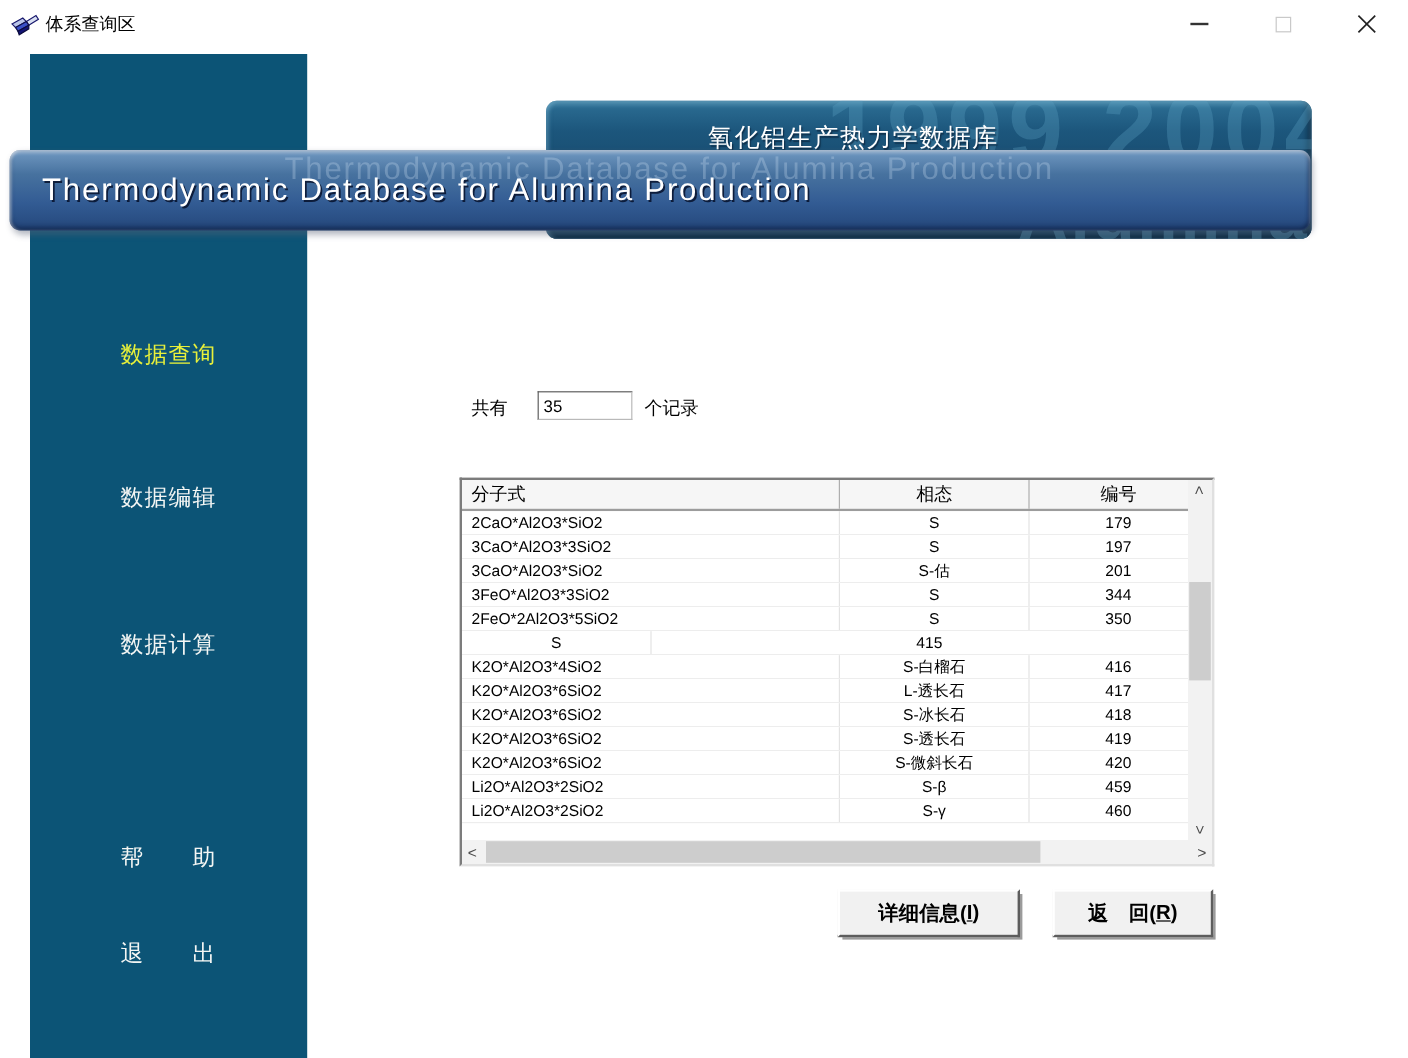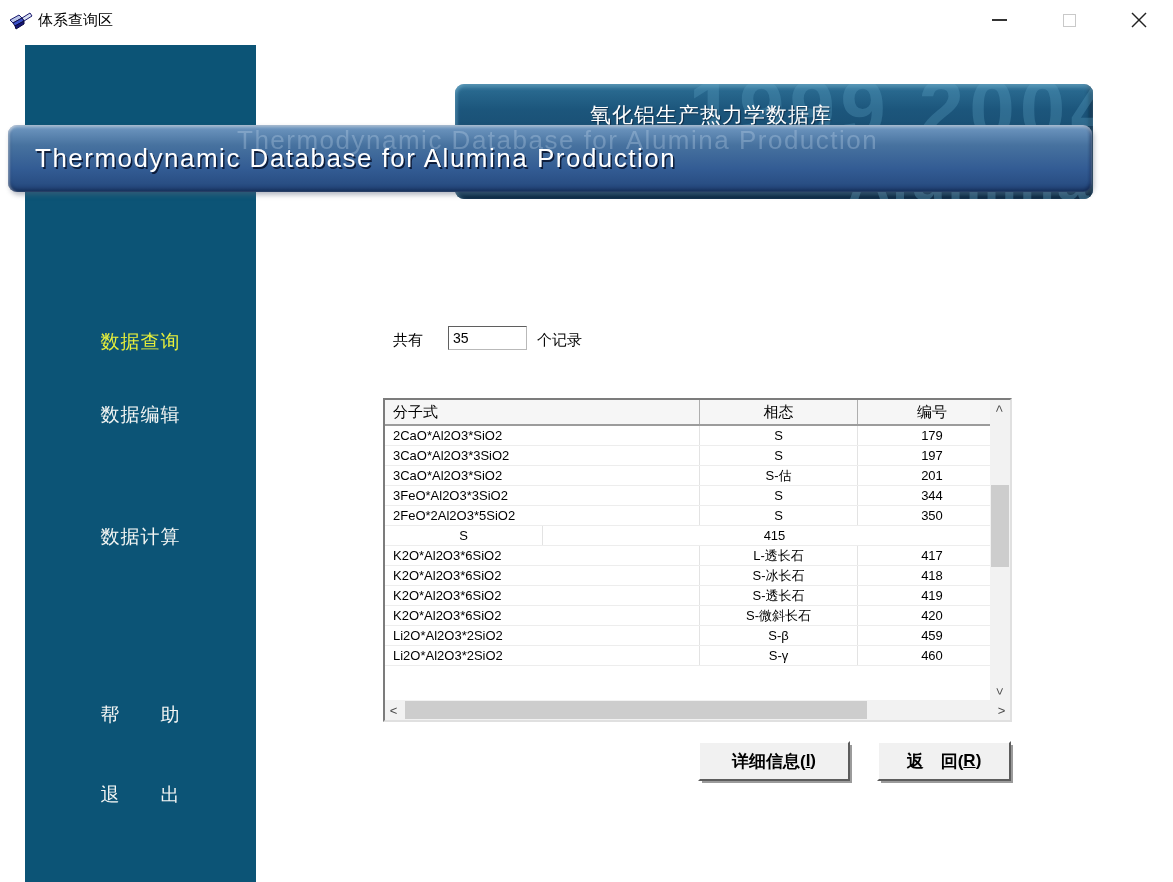--- a/index.html
+++ b/index.html
@@ -11,21 +11,21 @@
   .app-icon { position:absolute; left:9px; top:8px; width:24px; height:24px; }
   .win-title { position:absolute; left:38px; top:11px; font-size:15px; color:#000; white-space:nowrap;text-align:right; }
   .winbtn { position:absolute; top:0; width:46px; height:40px; display:flex; align-items:center; justify-content:center; }
   .winbtn.min { left:976px; } .winbtn.max { left:1046px; } .winbtn.close { left:1116px; }
   .dash { width:15px; height:2px; background:#333; }
   .maxbox { width:13px; height:13px; border:1.5px solid #c9c9c9; background:transparent; }
 
   
   .sidebar { position:absolute; left:25px; top:45px; width:231px; height:837px; background:#0c5476; }
   .side-item { position:absolute; left:0; width:100%; text-align:center; font-size:19px; color:#f4f6f4; letter-spacing:1px; cursor:pointer; white-space:pre; }
-  .side-item.active { color:#e8f03a;margin-top:46px; }
+  .side-item.active { color:#e8f03a; }
   .si-0 { top:238px; } .si-1 { top:357px; } .si-2 { top:479px; } .si-3 { top:657px; } .si-4 { top:737px; }
 
   
   .banner { position:absolute; left:455px; top:84px; width:638px; height:115px; border-radius:9px;
             background:linear-gradient(180deg,#2d6f95 0%,#1c567c 22%,#174a6d 55%,#123e5c 100%);
             box-shadow:inset 0 3px 4px rgba(140,200,225,.45), inset 3px 0 3px rgba(120,180,210,.25),
                        inset -3px -3px 5px rgba(4,24,44,.8);
             overflow:hidden; z-index:1; }
   .wm-years { position:absolute; right:-28px; top:-22px; font-size:82px; font-weight:bold; letter-spacing:5px;
               color:rgba(95,165,200,.30); white-space:nowrap; }
@@ -171,20 +171,25 @@
           <div class="trow">
     <span class="c1">2FeO*2Al2O3*5SiO2</span>
     <span class="c2">S</span>
     <span class="c3">350</span>
   </div>
           <div class="trow">
     <span class="c2">S</span>
     <span class="c3">415</span>
   </div>
           <div class="trow">
+    <span class="c1">K2O*Al2O3*4SiO2</span>
+    <span class="c2">S-白榴石</span>
+    <span class="c3">416</span>
+  </div>
+          <div class="trow">
     <span class="c1">K2O*Al2O3*6SiO2</span>
     <span class="c2">L-透长石</span>
     <span class="c3">417</span>
   </div>
           <div class="trow">
     <span class="c1">K2O*Al2O3*6SiO2</span>
     <span class="c2">S-冰长石</span>
     <span class="c3">418</span>
   </div>
           <div class="trow">

